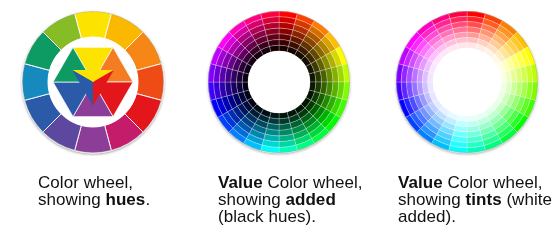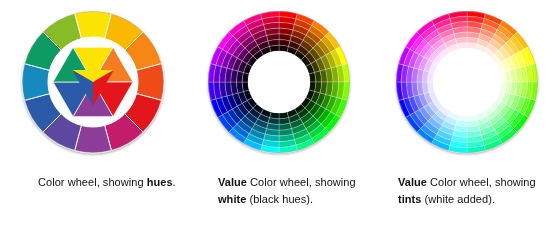--- a/index.html
+++ b/index.html
@@ -32,21 +32,21 @@
     align-items:flex-start;
     justify-content:center;
   }
   .wheel-svg{display:block;}
 
   .caption{
     position:absolute;
     top:174px;
     left:0;
     width:176px;
-    font-size:11px;
+    font-size:17px;
     line-height:17px;
     letter-spacing:0.05px;
     color:#111111;
   }
   .panel-1 .caption{left:38px;width:150px;}
   .panel-2 .caption{left:32px;width:160px;}
   .panel-3 .caption{left:24px;width:160px;}
   .caption b{font-weight:bold;}
 </style>
 </head>
@@ -269,21 +269,21 @@
             <path d="M58.58,16.46 A59.57142857142857,59.57142857142857 0 0 1 74.00,14.43 L74.00,20.14 A53.857142857142854,53.857142857142854 0 0 0 60.06,21.98 Z" fill="rgb(176,1,45)" stroke="#ffffff" stroke-width="0.45" stroke-opacity="0.55"></path>
             <path d="M60.06,21.98 A53.85714285714286,53.85714285714286 0 0 1 74.00,20.14 L74.00,25.86 A48.142857142857146,48.142857142857146 0 0 0 61.54,27.50 Z" fill="rgb(137,1,35)" stroke="#ffffff" stroke-width="0.45" stroke-opacity="0.55"></path>
             <path d="M61.54,27.50 A48.14285714285714,48.14285714285714 0 0 1 74.00,25.86 L74.00,31.57 A42.42857142857142,42.42857142857142 0 0 0 63.02,33.02 Z" fill="rgb(98,0,25)" stroke="#ffffff" stroke-width="0.45" stroke-opacity="0.55"></path>
             <path d="M63.02,33.02 A42.42857142857143,42.42857142857143 0 0 1 74.00,31.57 L74.00,37.29 A36.714285714285715,36.714285714285715 0 0 0 64.50,38.54 Z" fill="rgb(59,0,15)" stroke="#ffffff" stroke-width="0.45" stroke-opacity="0.55"></path>
             <path d="M64.50,38.54 A36.714285714285715,36.714285714285715 0 0 1 74.00,37.29 L74.00,43.00 A31,31 0 0 0 65.98,44.06 Z" fill="rgb(20,0,5)" stroke="#ffffff" stroke-width="0.45" stroke-opacity="0.55"></path>
             <circle cx="74" cy="74" r="31" fill="#ffffff"></circle>
             <circle cx="74" cy="74" r="70.5" fill="none" stroke="#9a9a9a" stroke-width="0.8" opacity="0.5"></circle>
           </g>
         </svg>
     </div>
-    <div class="caption"><b>Value</b><span> Color wheel, showing </span><b>white</b><span> (black hues).</span></div>
+    <div class="caption"><b>Value</b><span> Color wheel, showing </span><b>added</b><span> (black hues).</span></div>
   </div>
 
   <div class="panel panel-3">
     <div class="wheel-slot">
       <svg class="wheel-svg" id="wheel-tints" width="148" height="148" viewBox="0 0 148 148">
           <defs>
             <filter id="wheel-tints-shadow" x="-20%" y="-20%" width="140%" height="140%">
               <feDropShadow dx="0" dy="1.2" stdDeviation="1.2" flood-color="#666" flood-opacity="0.5"></feDropShadow>
             </filter>
           </defs>

